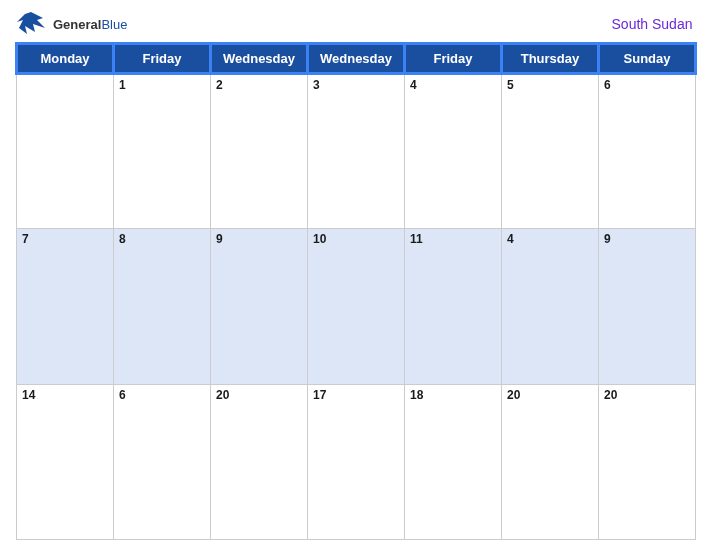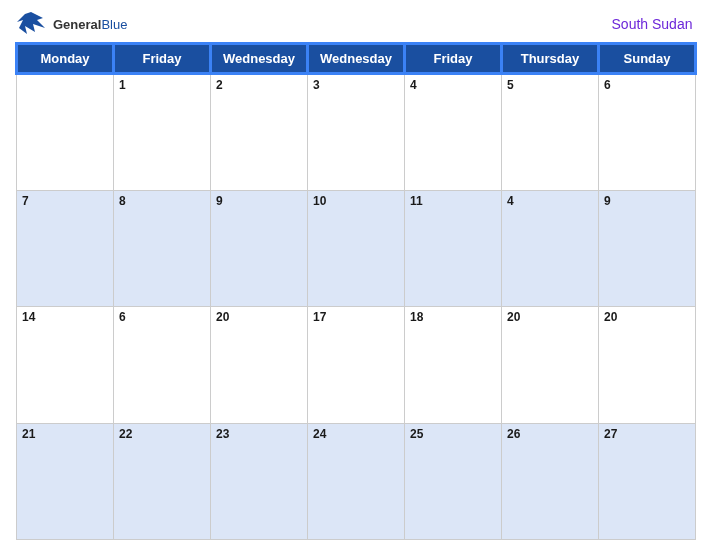--- a/index.html
+++ b/index.html
@@ -154,23 +154,14 @@
       </tr>
       <tr>
         <td class="has-date"><span class="day-number">14</span></td>
         <td class="has-date"><span class="day-number">6</span></td>
         <td class="has-date"><span class="day-number">20</span></td>
         <td class="has-date"><span class="day-number">17</span></td>
         <td class="has-date"><span class="day-number">18</span></td>
         <td class="has-date"><span class="day-number">20</span></td>
         <td class="has-date"><span class="day-number">20</span></td>
       </tr>
-      <tr>
-        <td class="has-date"><span class="day-number">21</span></td>
-        <td class="has-date"><span class="day-number">22</span></td>
-        <td class="has-date"><span class="day-number">23</span></td>
-        <td class="has-date"><span class="day-number">24</span></td>
-        <td class="has-date"><span class="day-number">25</span></td>
-        <td class="has-date"><span class="day-number">26</span></td>
-        <td class="has-date"><span class="day-number">27</span></td>
-      </tr>
     </tbody>
 </table>
 
 </body></html>

